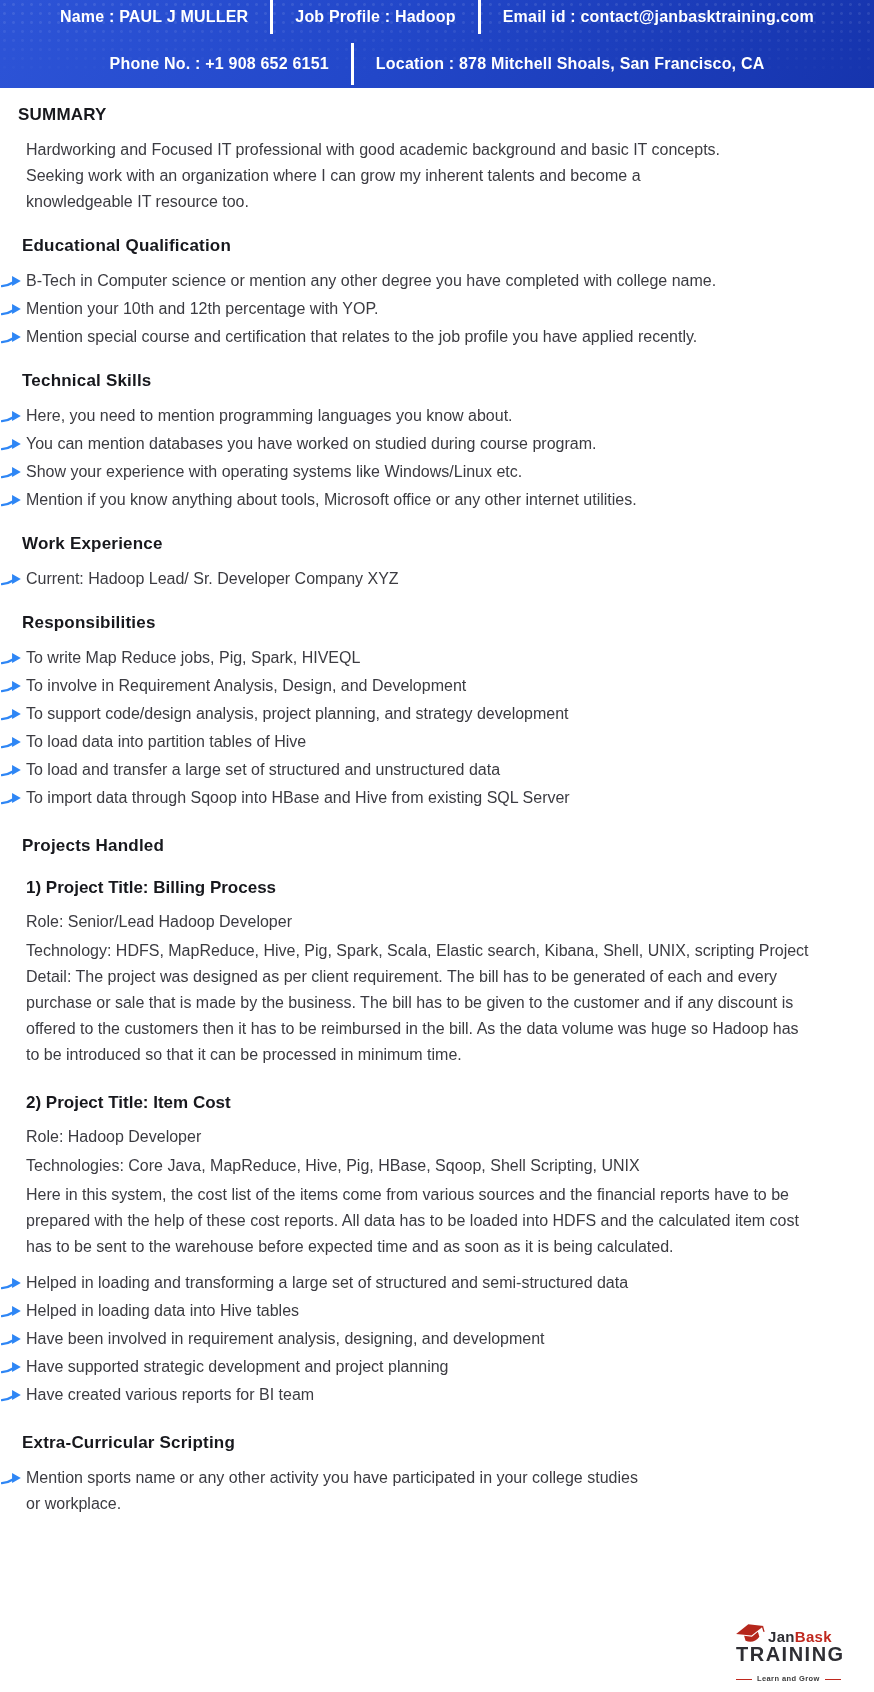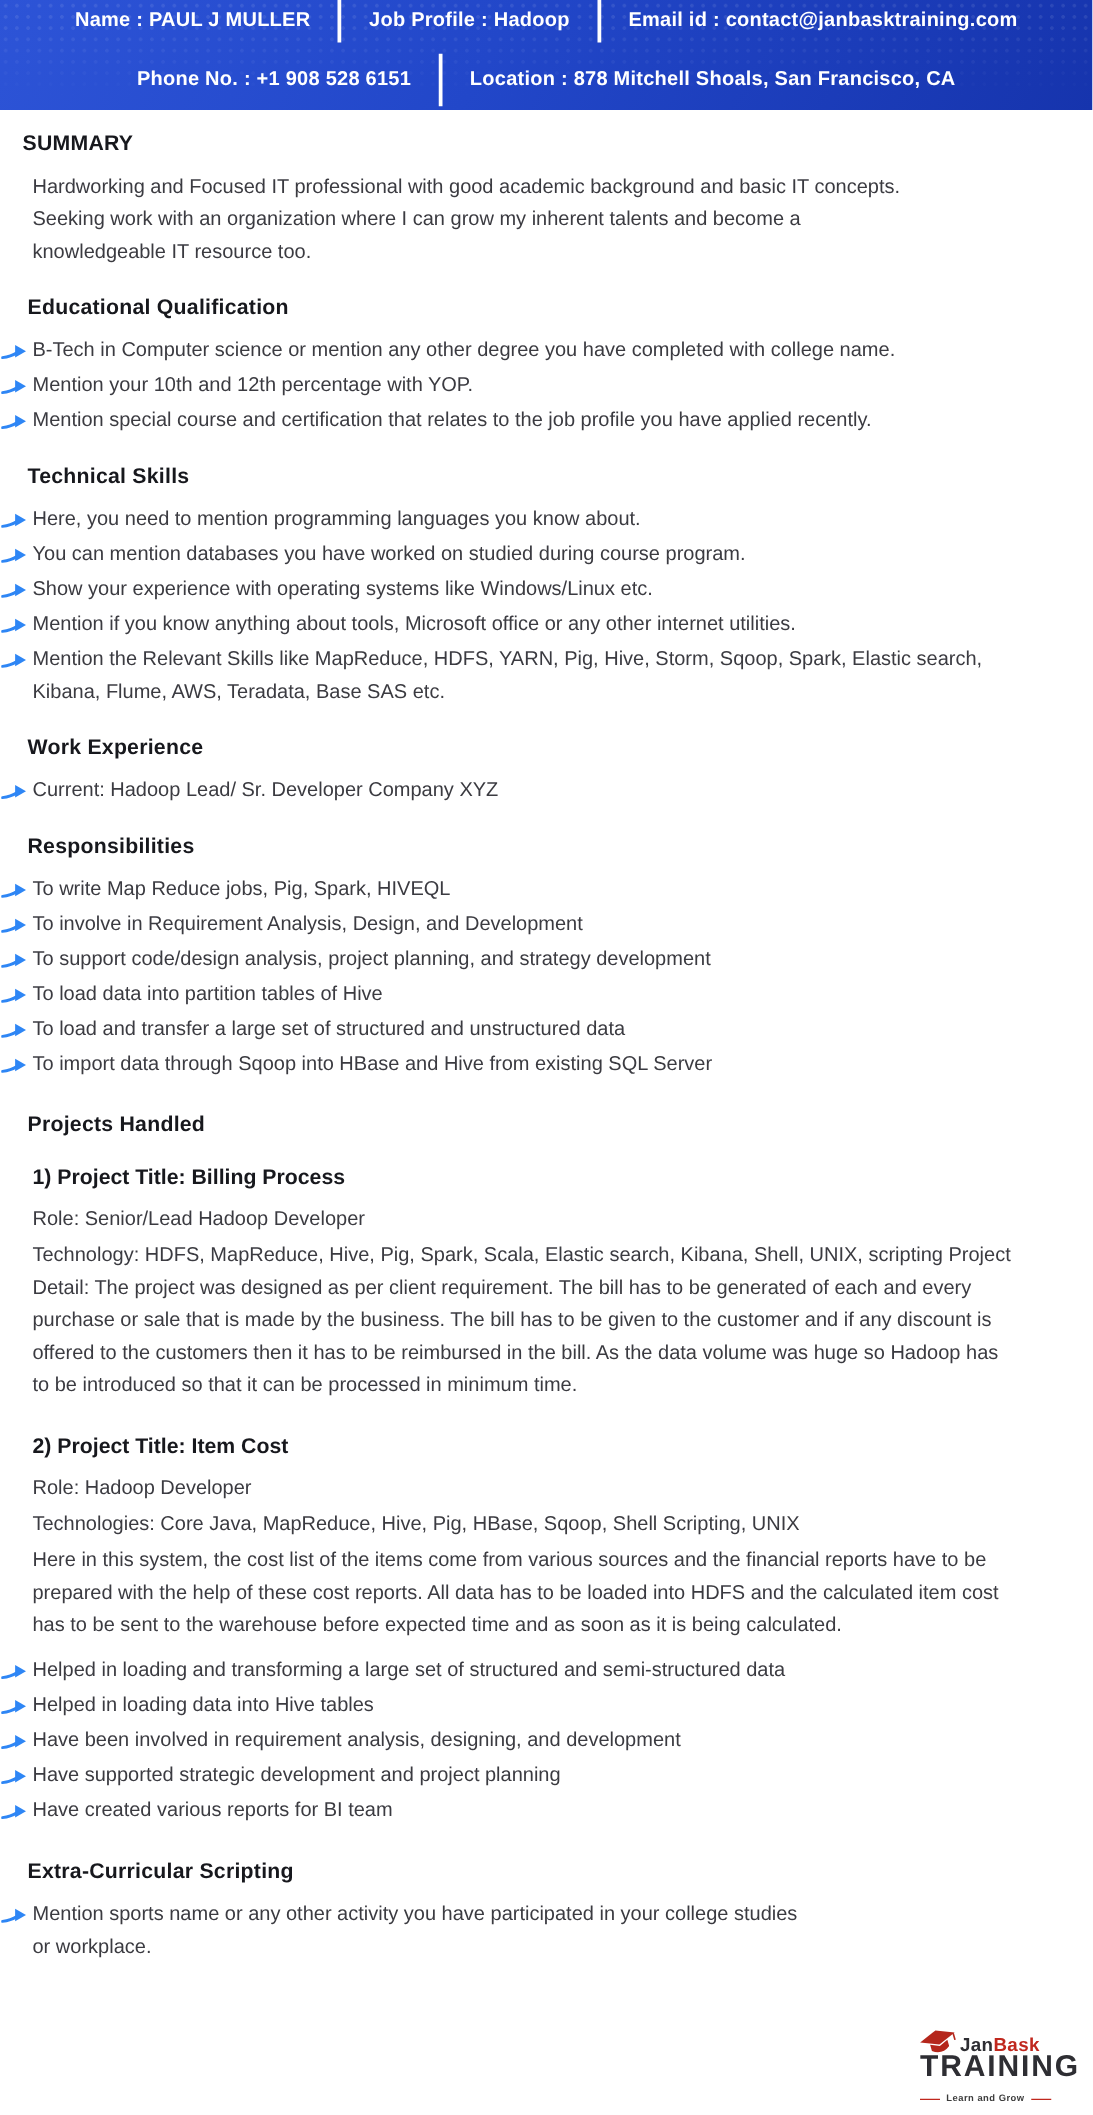--- a/index.html
+++ b/index.html
@@ -53,40 +53,40 @@
   .logo{
     position:absolute;right:10px;bottom:0;width:128px;
     display:flex;flex-direction:column;align-items:flex-start;z-index:2;
   }
   .logo-top{display:flex;align-items:flex-end;gap:2px;}
   .logo-cap{width:30px;height:26px;margin-bottom:-4px;}
   .logo-janbask{font-size:15px;font-weight:700;letter-spacing:.3px;line-height:15px;}
   .logo-jan{color:var(--logo-dark);}
   .logo-bask{color:var(--logo-red);}
   .logo-training{
-    font-size:24px;font-weight:700;color:var(--logo-dark);
+    font-size:20px;font-weight:700;color:var(--logo-dark);
     letter-spacing:1.5px;line-height:20px;margin-top:0;
   }
   .logo-tagline{display:flex;align-items:center;gap:5px;margin-top:2px;}
   .logo-tagline .dash{width:16px;height:1px;background:var(--logo-red);}
   .logo-tagline .tg{font-size:7.5px;font-weight:700;color:#3c3c3c;letter-spacing:.4px;white-space:nowrap;}
 </style>
 </head>
 <body>
 
 <div class="header">
   <div class="hrow">
     <span class="hitem">Name : PAUL J MULLER</span>
     <span class="hsep"></span>
     <span class="hitem">Job Profile : Hadoop</span>
     <span class="hsep"></span>
     <span class="hitem">Email id : contact@janbasktraining.com</span>
   </div>
   <div class="hrow">
-    <span class="hitem">Phone No. : +1 908 528 6151</span>
+    <span class="hitem">Phone No. : +1 908 652 6151</span>
     <span class="hsep tall"></span>
     <span class="hitem">Location : 878 Mitchell Shoals,  San Francisco, CA</span>
   </div>
 </div>
 
 <div class="content">
 
   <div class="section-title first">SUMMARY</div>
   <p class="para">Hardworking and Focused IT professional with good academic background and basic IT concepts. Seeking work with an organization where I can grow my inherent talents and become a knowledgeable IT resource too.</p>
 
@@ -148,29 +148,20 @@
     <span>Show your experience with operating systems like Windows/Linux etc.</span>
   </div>
   <div class="bullet">
     <span class="arrow">
         <svg viewBox="0 0 22 14">
           <path d="M1 12.6 C6 12.2 10.5 10.6 14.2 8.2" fill="none" stroke="currentColor" stroke-width="2.6" stroke-linecap="round"></path>
           <path d="M12.2 1.6 L21.8 7 L12.2 12.4 Z" fill="currentColor"></path>
         </svg>
       </span>
     <span>Mention if you know anything about tools, Microsoft office or any other internet utilities.</span>
-  </div>
-  <div class="bullet">
-    <span class="arrow">
-        <svg viewBox="0 0 22 14">
-          <path d="M1 12.6 C6 12.2 10.5 10.6 14.2 8.2" fill="none" stroke="currentColor" stroke-width="2.6" stroke-linecap="round"></path>
-          <path d="M12.2 1.6 L21.8 7 L12.2 12.4 Z" fill="currentColor"></path>
-        </svg>
-      </span>
-    <span>Mention the Relevant Skills like MapReduce, HDFS, YARN, Pig, Hive, Storm, Sqoop, Spark, Elastic search, Kibana, Flume, AWS, Teradata, Base SAS etc.</span>
   </div>
 
   <div class="section-title">Work Experience</div>
   <div class="bullet">
     <span class="arrow">
         <svg viewBox="0 0 22 14">
           <path d="M1 12.6 C6 12.2 10.5 10.6 14.2 8.2" fill="none" stroke="currentColor" stroke-width="2.6" stroke-linecap="round"></path>
           <path d="M12.2 1.6 L21.8 7 L12.2 12.4 Z" fill="currentColor"></path>
         </svg>
       </span>

